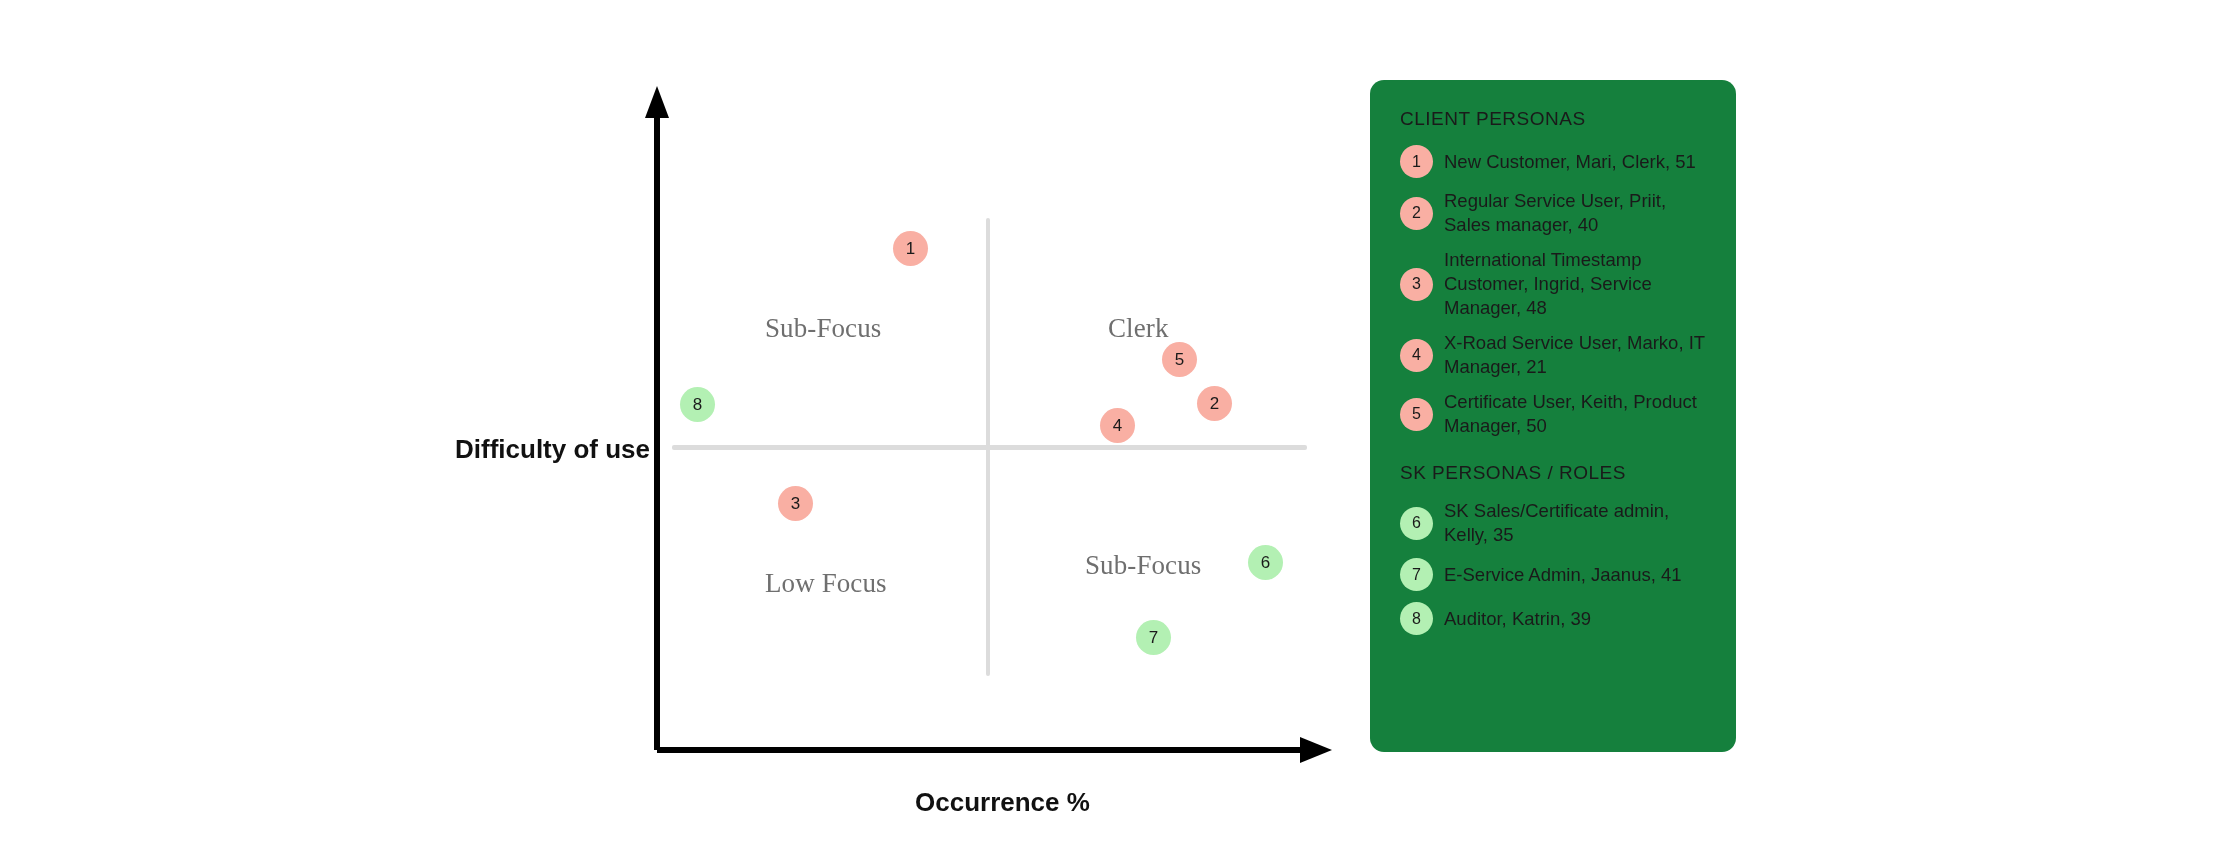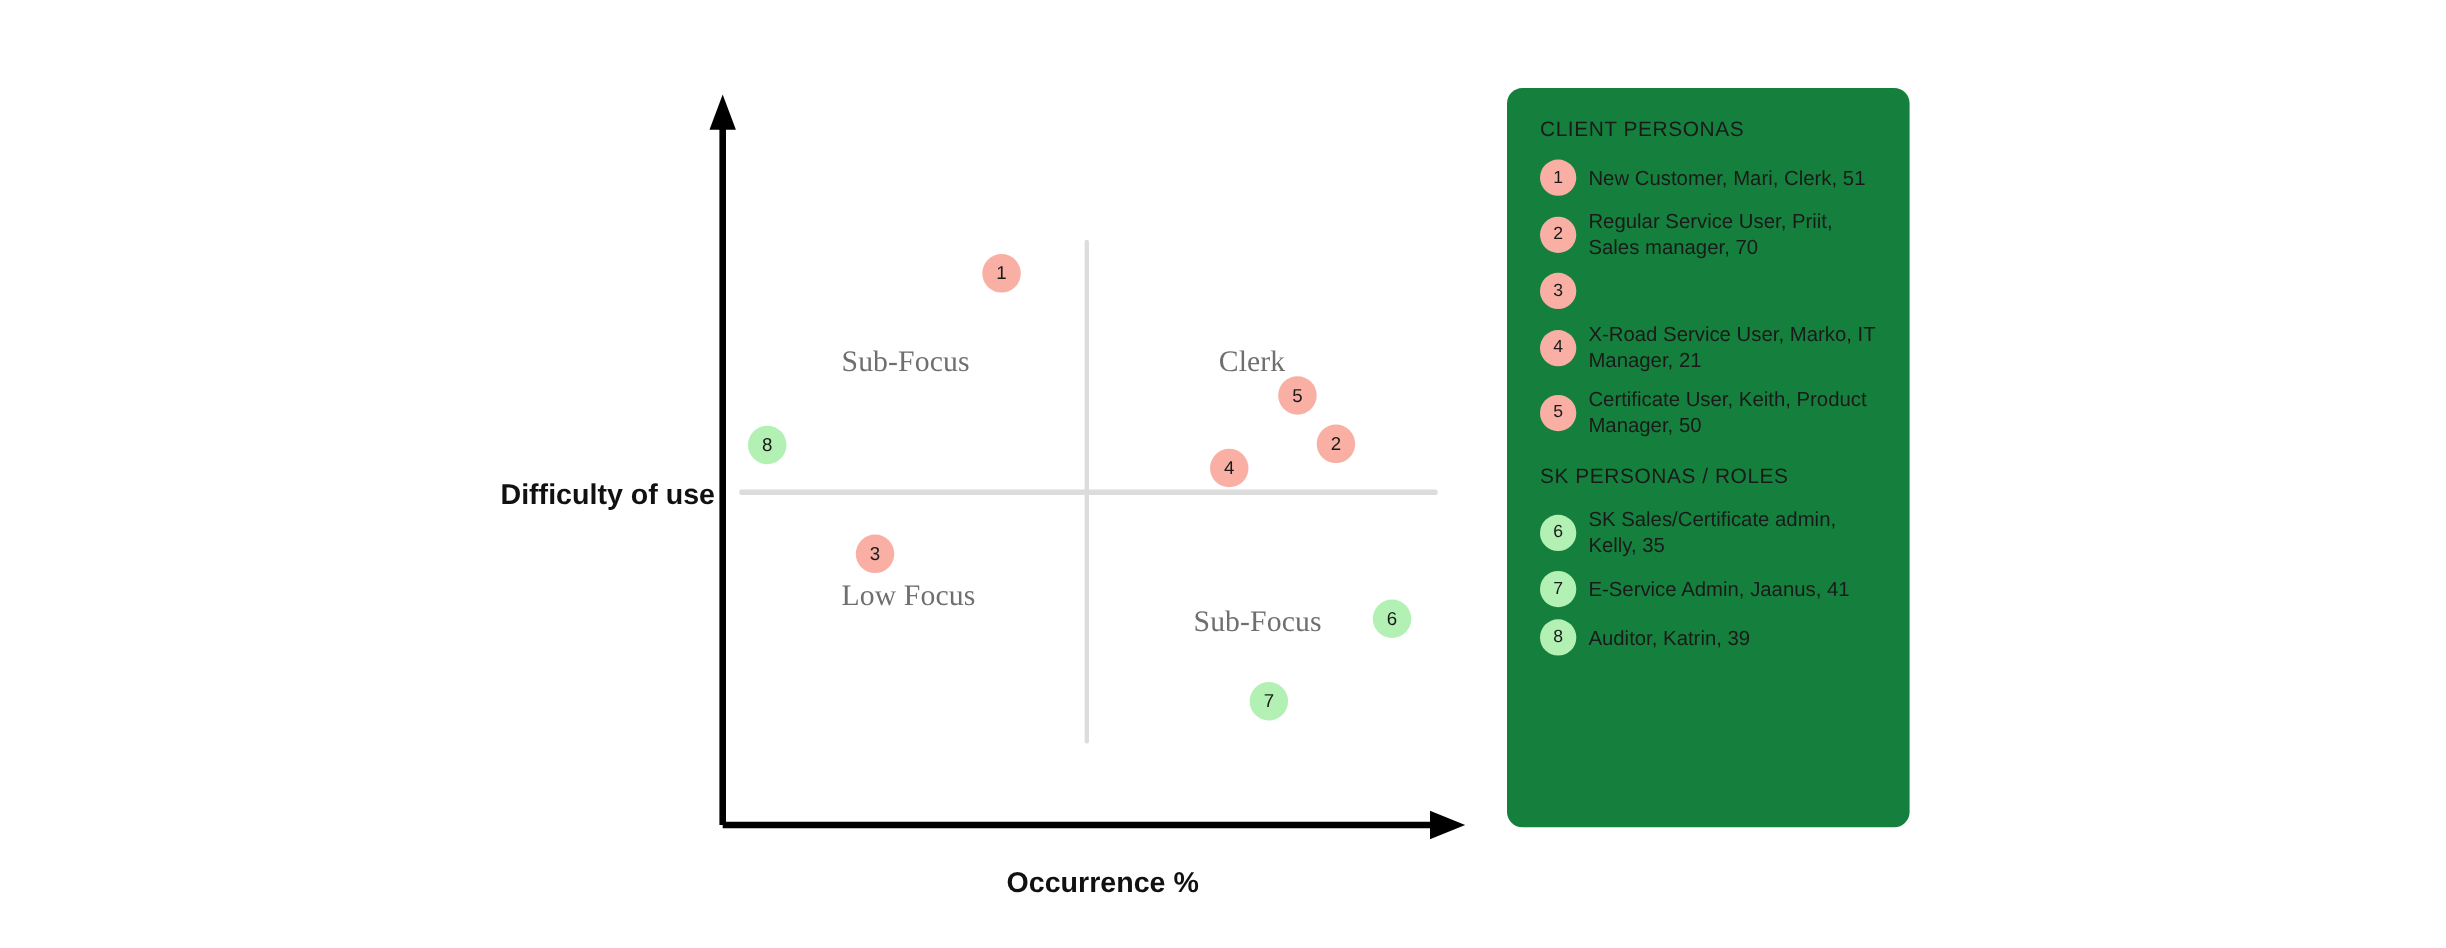--- a/index.html
+++ b/index.html
@@ -58,21 +58,21 @@
   .quad-label {
     position: absolute;
     font-size: 27px;
     color: #6f6f6f;
     font-family: Liberation Serif, serif;
     white-space: nowrap;
     letter-spacing: 0.1px;
   }
   #quad-top-left   { left: 765px;  top: 313px; }
   #quad-top-right  { left: 1108px; top: 313px; }
-  #quad-bot-left   { left: 765px;  top: 526px; }
+  #quad-bot-left   { left: 765px;  top: 568px; }
   #quad-bot-right  { left: 1085px; top: 550px; }
 
   
   .axis-title {
     position: absolute;
     font-size: 26px;
     font-weight: bold;
     color: #111111;
     white-space: nowrap;
   }
@@ -186,24 +186,25 @@
 
 <aside id="legend-card">
   <div class="legend-heading">CLIENT PERSONAS</div>
   <ul class="legend-list" id="client-list">
       <li class="legend-item">
         <span class="legend-bubble red">1</span>
         <span class="legend-text">New Customer, Mari, Clerk, 51</span>
       </li>
       <li class="legend-item">
         <span class="legend-bubble red">2</span>
-        <span class="legend-text">Regular Service User, Priit, Sales manager, 70</span>
+        <span class="legend-text">Regular Service User, Priit, Sales manager, 40</span>
       </li>
       <li class="legend-item">
         <span class="legend-bubble red">3</span>
+        <span class="legend-text">International Timestamp Customer, Ingrid, Service Manager, 48</span>
       </li>
       <li class="legend-item">
         <span class="legend-bubble red">4</span>
         <span class="legend-text">X-Road Service User, Marko, IT Manager, 21</span>
       </li>
       <li class="legend-item">
         <span class="legend-bubble red">5</span>
         <span class="legend-text">Certificate User, Keith, Product Manager, 50</span>
       </li>
     </ul>

